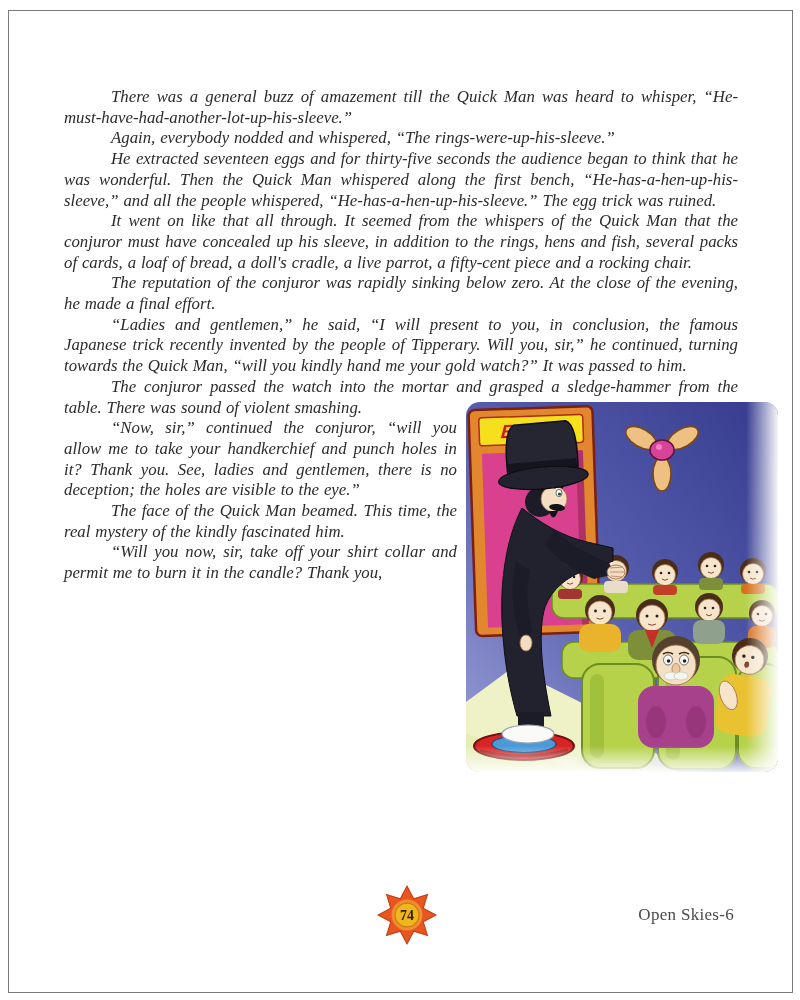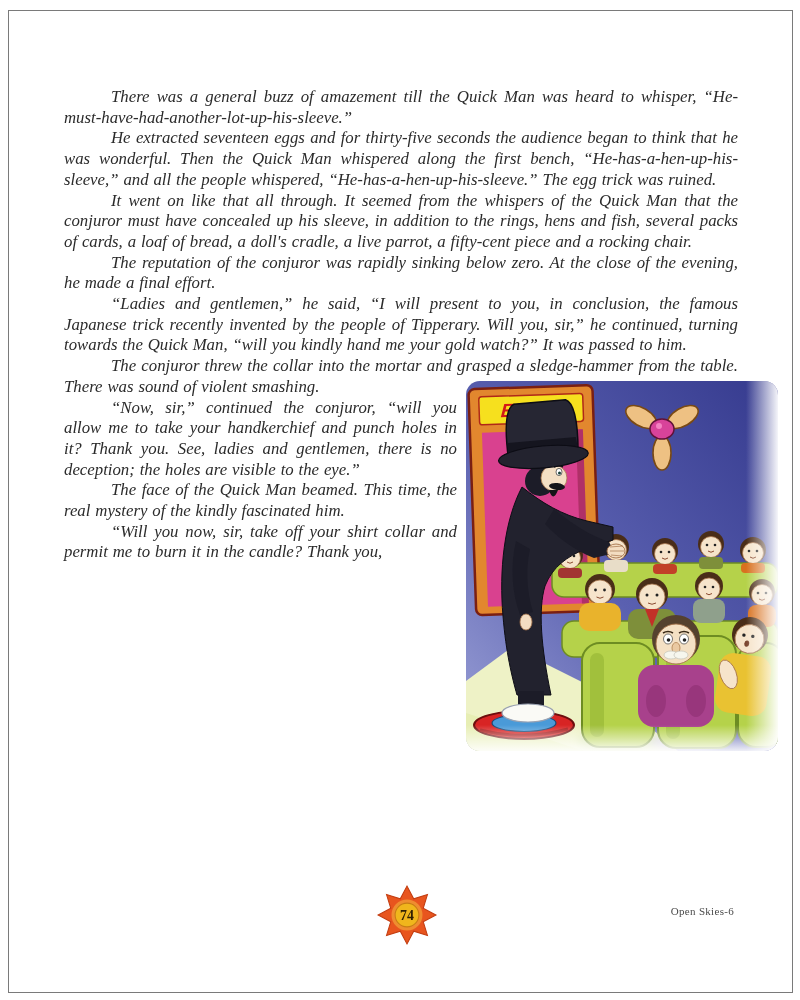--- a/index.html
+++ b/index.html
@@ -20,36 +20,37 @@
   .illu-float{
     float:right;width:312px;height:370px;
     margin:4px -40px 4px 9px;
   }
   .illu-float svg{display:block;width:312px;height:370px;}
   .footer-sun{
     position:absolute;left:376px;top:884px;width:62px;height:62px;
   }
   .footer-title{
     position:absolute;top:905px;right:66px;
-    font-size:11px;color:#4a4a4a;letter-spacing:0.3px;
+    font-size:17px;color:#4a4a4a;letter-spacing:0.3px;
   }
 </style>
 </head>
 <body>
 
 <div class="page-frame"></div>
 
 <div class="story">
   <p>There was a general buzz of amazement till the Quick Man was heard to whisper, “He-must-have-had-another-lot-up-his-sleeve.”</p>
+  <p>Again, everybody nodded and whispered, “The rings-were-up-his-sleeve.”</p>
   <p>He extracted seventeen eggs and for thirty-five seconds the audience began to think that he was wonderful. Then the Quick Man whispered along the first bench, “He-has-a-hen-up-his-sleeve,” and all the people whispered, “He-has-a-hen-up-his-sleeve.” The egg trick was ruined.</p>
   <p>It went on like that all through. It seemed from the whispers of the Quick Man that the conjuror must have concealed up his sleeve, in addition to the rings, hens and fish, several packs of cards, a loaf of bread, a doll's cradle, a live parrot, a fifty-cent piece and a rocking chair.</p>
   <p>The reputation of the conjuror was rapidly sinking below zero. At the close of the evening, he made a final effort.</p>
   <p>“Ladies and gentlemen,” he said, “I will present to you, in conclusion, the famous Japanese trick recently invented by the people of Tipperary. Will you, sir,” he continued, turning towards the Quick Man, “will you kindly hand me your gold watch?” It was passed to him.</p>
 
-  <p><span>The conjuror threw the collar into the mortar and grasped a sledge-hammer </span><span class="illu-float">
+  <p><span>The conjuror passed the watch into the mortar and grasped a sledge-hammer </span><span class="illu-float">
         <svg viewBox="0 0 312 370" xmlns="http://www.w3.org/2000/svg">
     <defs>
       <clipPath id="imclip">
               <rect x="0" y="0" width="312" height="370" rx="14"></rect>
             </clipPath>
       <linearGradient id="bgGrad" x1="1" y1="0" x2="0" y2="1">
         <stop offset="0" stop-color="#353a8e"></stop>
         <stop offset="0.55" stop-color="#5a60b0"></stop>
         <stop offset="1" stop-color="#9aa0d6"></stop>
       </linearGradient>

